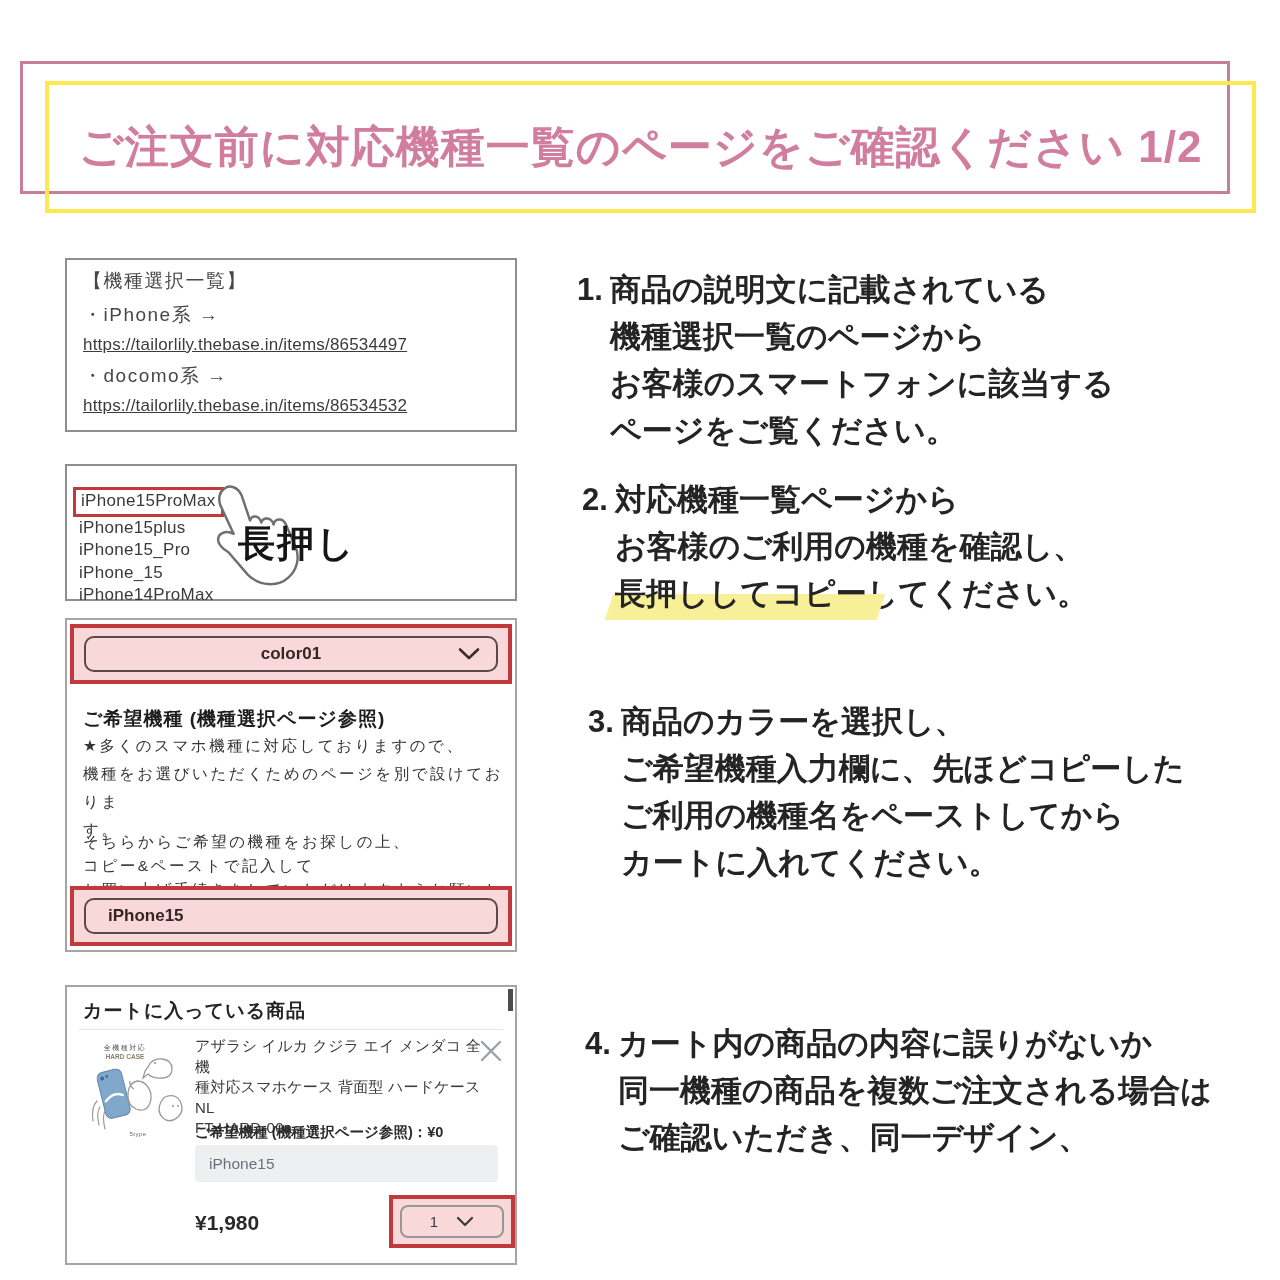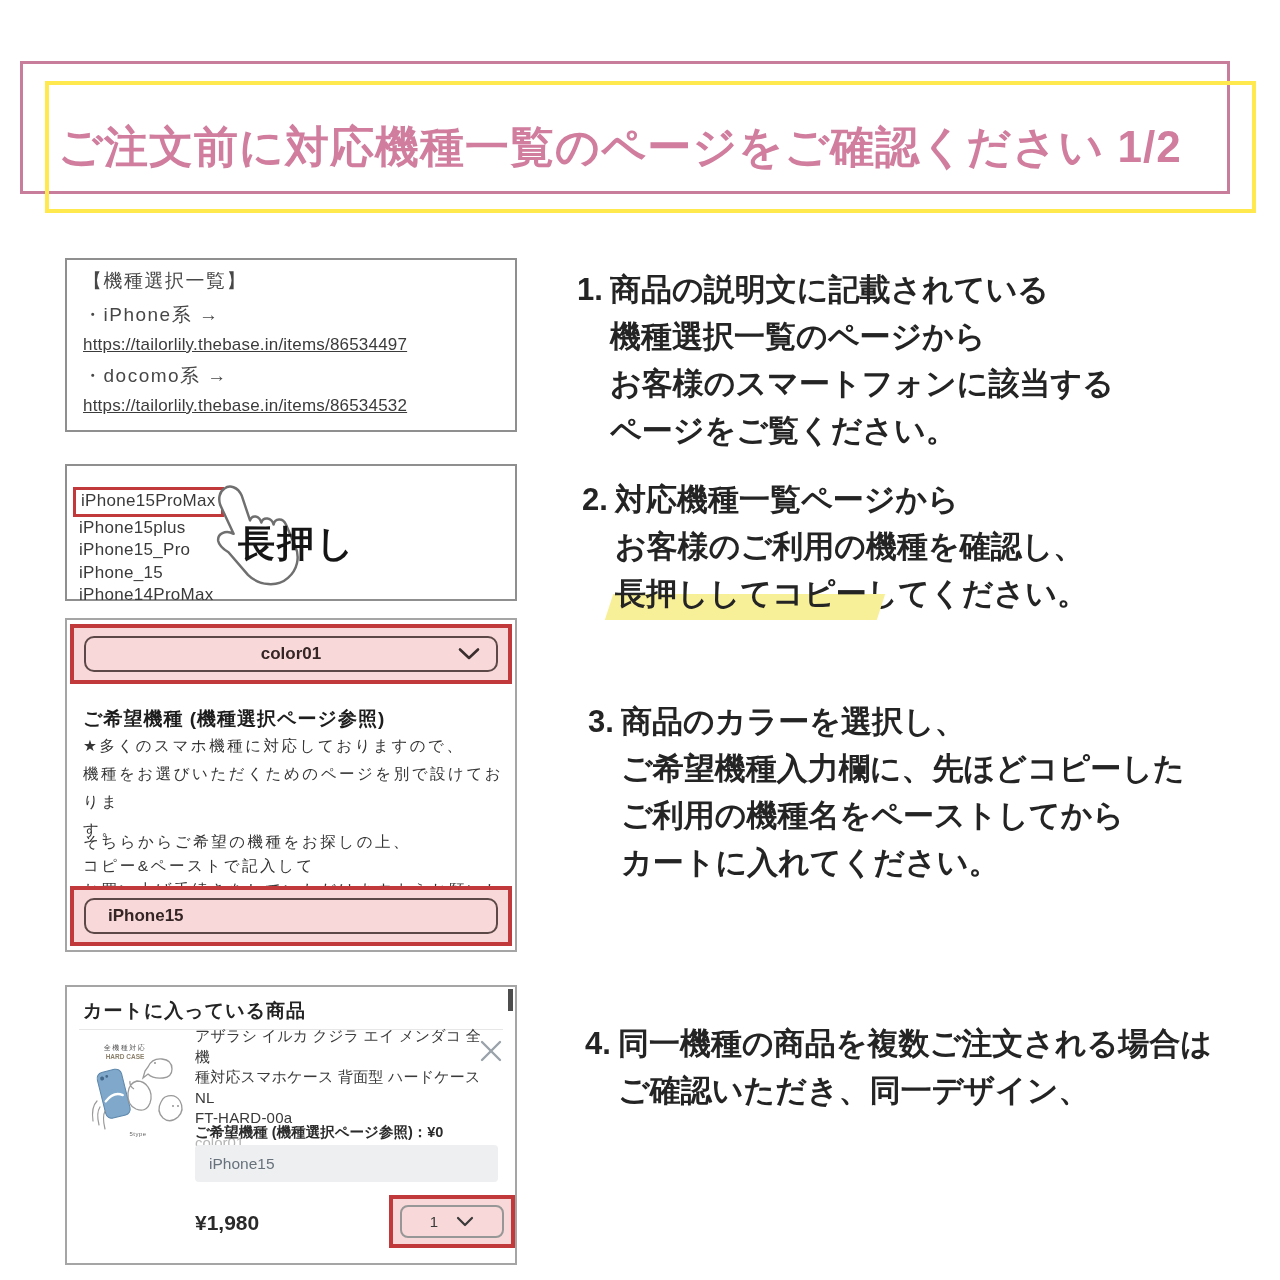--- a/index.html
+++ b/index.html
@@ -7,21 +7,21 @@
   .canvas {
     position:relative; width:1280px; height:1280px; background:#ffffff;
     font-family:"Liberation Sans","DejaVu Sans",sans-serif; overflow:hidden;
   }
   
   .frame-pink { position:absolute; left:20px; top:61px; width:1210px; height:133px;
     border:3px solid #c87d9b; background:transparent; }
   .frame-yellow { position:absolute; left:45px; top:81px; width:1211px; height:132px;
     border:4px solid #ffe94f; background:transparent; }
   .header-title { position:absolute; left:58px; top:118px; width:1165px;
-    font-size:44px; font-weight:800; color:#d07d9e; letter-spacing:1px;
+    text-align:center; font-size:44px; font-weight:800; color:#d07d9e; letter-spacing:1px;
     white-space:nowrap; }
   
   .panel { position:absolute; background:#fff; border:2px solid #8f8f8f; }
   
   .box1 { left:65px; top:258px; width:452px; height:174px; padding:8px 16px 14px 16px;
     display:flex; flex-direction:column; justify-content:space-between; }
   .box1 .t { font-size:19px; color:#474747; letter-spacing:1.5px; }
   .box1 .lnk { font-size:17px; color:#3b3b3b; text-decoration:underline; letter-spacing:0.2px; cursor:pointer; }
   
   .box2 { left:65px; top:464px; width:452px; height:137px; padding:24px 12px; }
@@ -46,21 +46,21 @@
     line-height:28px; letter-spacing:2.5px; }
   .box3 .note.n1 { top:112px; }
   .box3 .note.n2 { top:210px; line-height:24px; }
   
   .box4 { left:65px; top:985px; width:452px; height:280px; border-color:#a5a5a5; }
   .scroll-thumb { position:absolute; right:2px; top:2px; width:5px; height:22px; background:#4d4d4d; }
   .cart-title { position:absolute; left:16px; top:11px; font-size:19px; font-weight:800; color:#242424; letter-spacing:1px; }
   .cart-div { position:absolute; left:12px; right:12px; top:42px; border-top:1px solid #e7e7e7; }
   .thumb { position:absolute; left:18px; top:50px; width:106px; height:104px; }
   .cart-close { position:absolute; right:12px; top:52px; width:24px; height:24px; cursor:pointer; }
-  .cart-text { position:absolute; left:128px; top:39px; width:292px; }
+  .cart-text { position:absolute; left:128px; top:49px; width:292px; }
   .cart-text .pl { font-size:15px; line-height:20.5px; color:#3a3a3a; letter-spacing:0.2px; }
   .cart-text .variant { margin-top:5px; font-size:15px; color:#b5b5b5; }
   .cart-opt-label { position:absolute; left:128px; top:136px; font-size:14.5px; font-weight:800; color:#2b2b2b; }
   .cart-input { position:absolute; left:128px; top:158px; width:303px; height:37px;
     background:#edeff1; border-radius:4px; display:flex; align-items:center; padding-left:14px;
     font-size:15.5px; color:#68727c; cursor:text; }
   .cart-price { position:absolute; left:128px; top:224px; font-size:21px; font-weight:800; color:#2a2a2a; }
   .qty-frame { position:absolute; left:322px; top:208px; width:126px; height:53px;
     border:4px solid #c2393b; background:#f8d8d8; }
   .qty-inner { position:absolute; left:7px; right:7px; top:6px; bottom:6px;
@@ -209,18 +209,19 @@
       <div>商品のカラーを選択し、</div>
       <div>ご希望機種入力欄に、先ほどコピーした</div>
       <div>ご利用の機種名をペーストしてから</div>
       <div>カートに入れてください。</div>
     </div>
   </div>
 
   <div class="step s4">
     <div class="step-num">4.</div>
     <div class="step-body">
+      <div>カート内の商品の内容に誤りがないか</div>
       <div>同一機種の商品を複数ご注文される場合は</div>
       <div>ご確認いただき、同一デザイン、</div>
     </div>
   </div>
 
 </div>
 
 </body></html>

